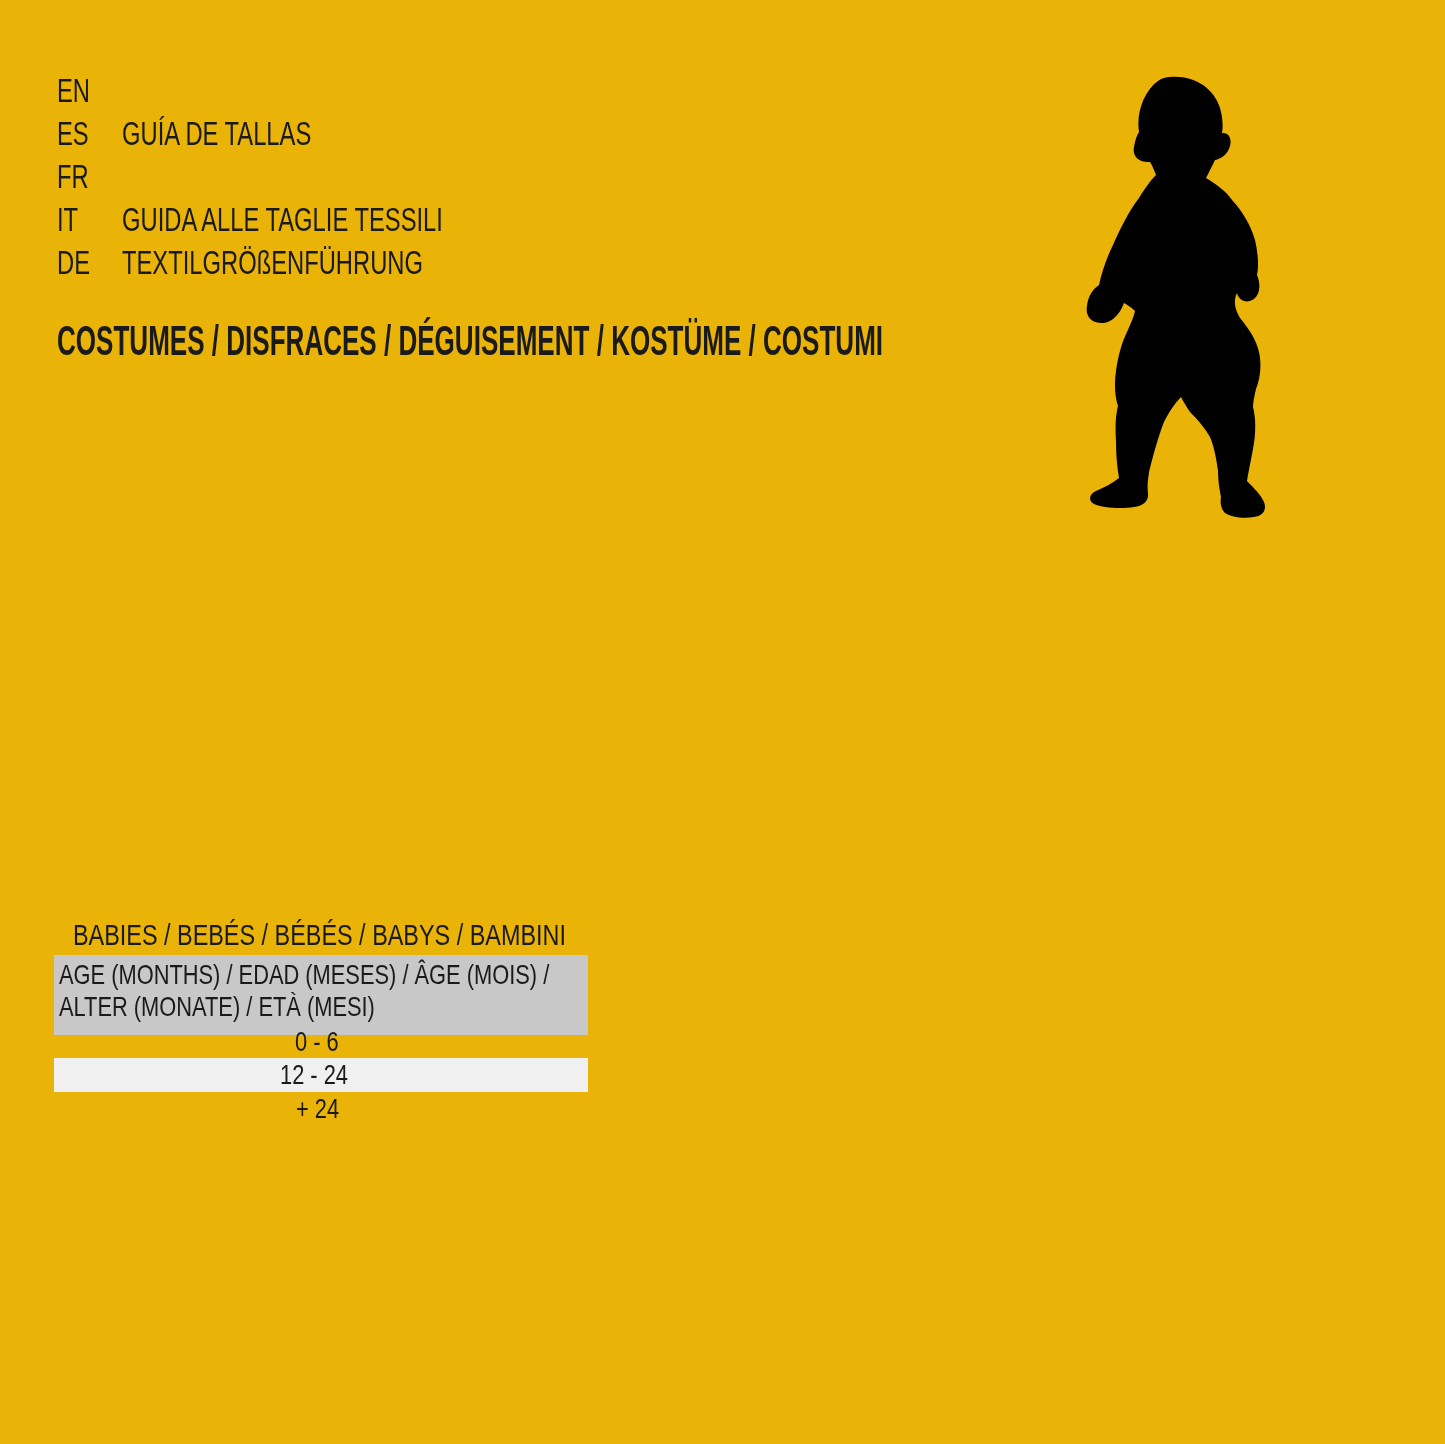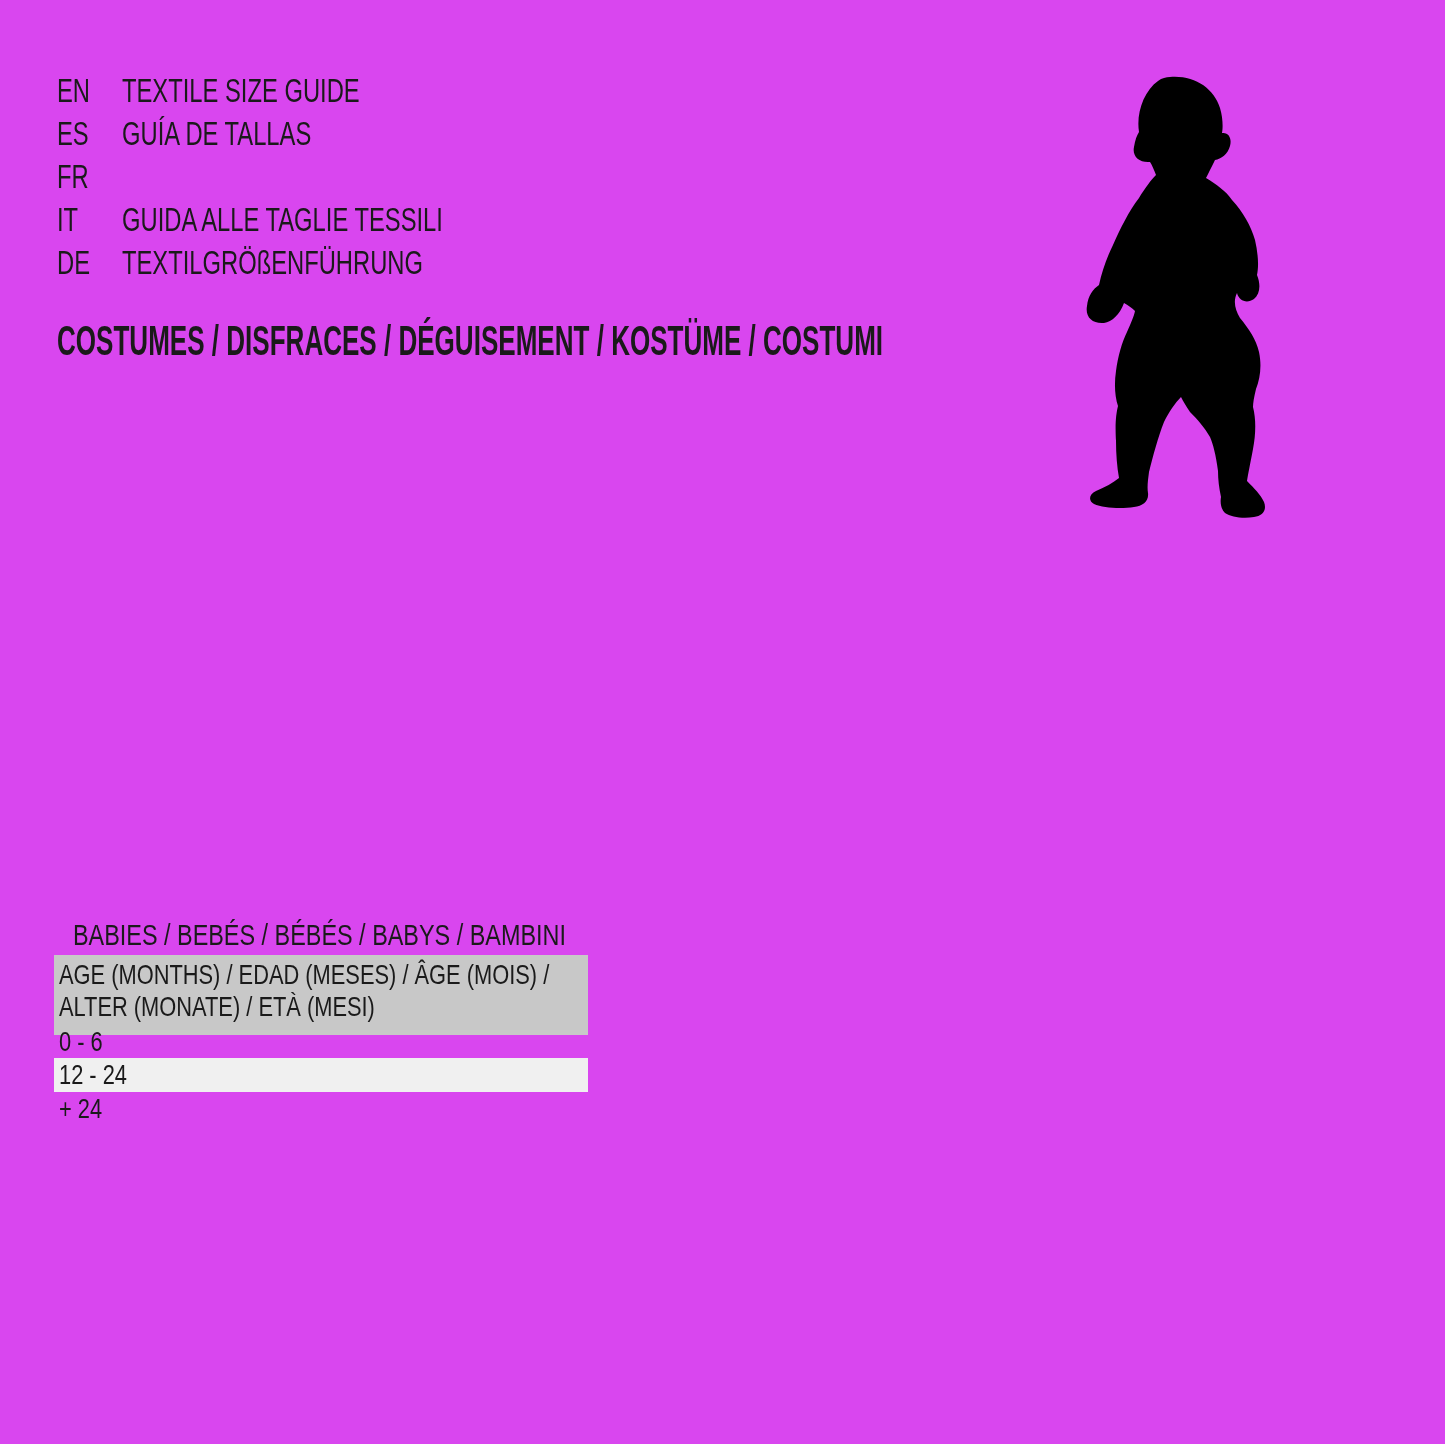--- a/index.html
+++ b/index.html
@@ -1,21 +1,21 @@
 <!DOCTYPE html>
 <html><head>
 <meta charset="utf-8">
 <title>Textile Size Guide</title>
 <style>
   html, body { margin: 0; padding: 0; background: #ffffff; }
   .page {
     position: relative;
     width: 1445px;
     height: 1444px;
-    background: #d946ef;
+    background: #eab308;
     overflow: hidden;
     font-family: "Liberation Sans", sans-serif;
     color: #1a1a1a;
   }
   
   .cond {
     display: inline-block;
     transform: scaleX(0.72);
     transform-origin: 0 50%;
     white-space: nowrap;
@@ -84,32 +84,32 @@
     left: 54px;
     top: 1025px;
     width: 534px;
   }
   .table-row {
     height: 33.4px;
     line-height: 33.4px;
     font-size: 28px;
     padding-left: 5px;
     box-sizing: border-box;
+    text-align: center;
   }
   .table-row:nth-child(even) { background: #f0f0f0; }
 </style>
 </head>
 <body>
 
 <div class="page">
 
   <div class="lang-list">
     <div class="lang-row">
       <span class="lang-code"><span class="cond">EN</span></span>
-      <span class="lang-label"><span class="cond">TEXTILE SIZE GUIDE</span></span>
     </div>
     <div class="lang-row">
       <span class="lang-code"><span class="cond">ES</span></span>
       <span class="lang-label"><span class="cond">GUÍA DE TALLAS</span></span>
     </div>
     <div class="lang-row">
       <span class="lang-code"><span class="cond">FR</span></span>
     </div>
     <div class="lang-row">
       <span class="lang-code"><span class="cond">IT</span></span>

